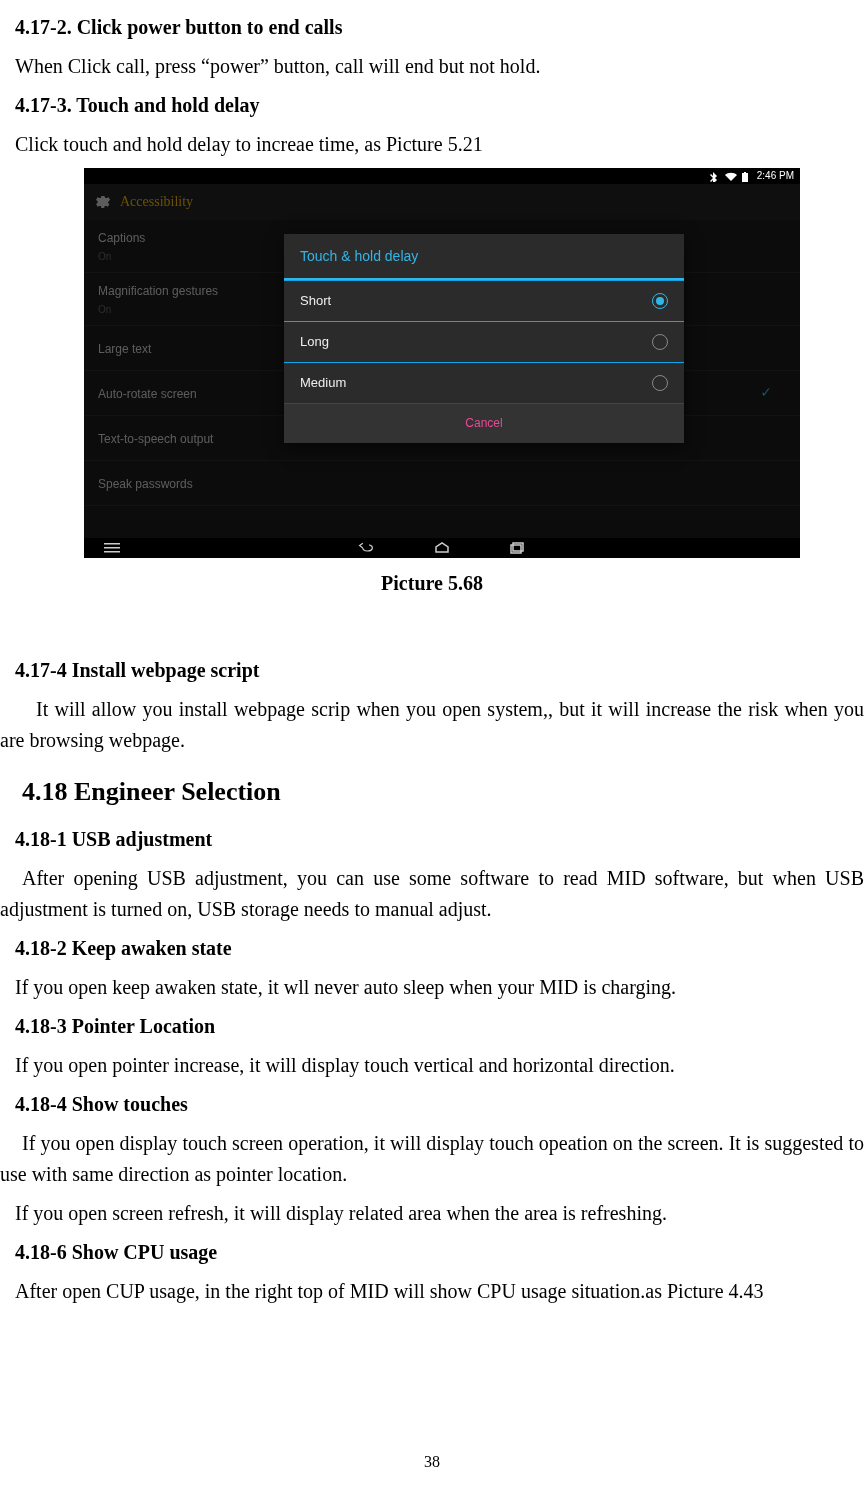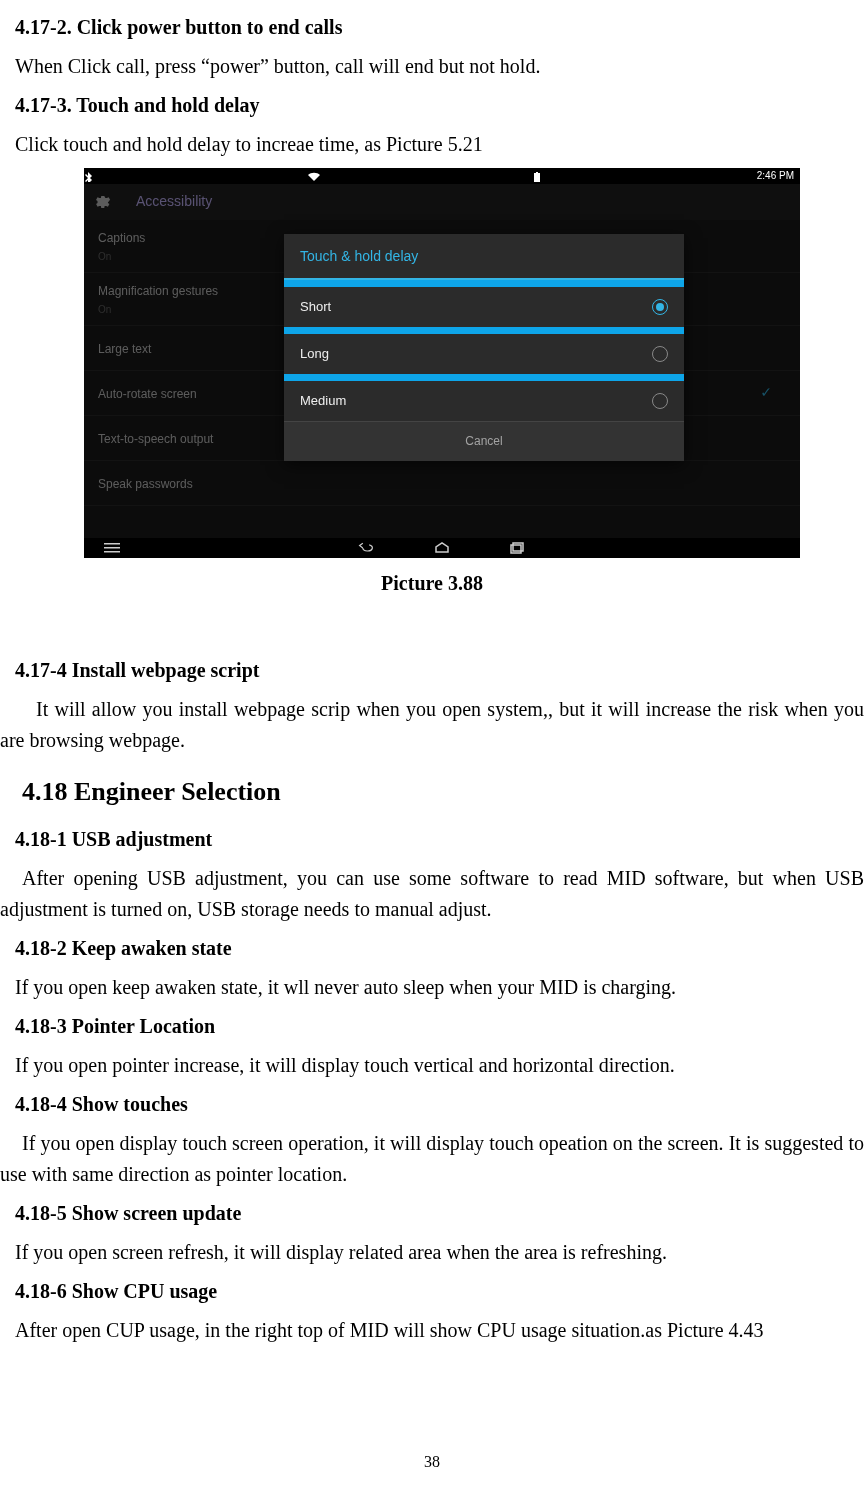--- a/index.html
+++ b/index.html
@@ -38,38 +38,39 @@
     overflow: hidden;
     font-size: 12px;
   }
   .statusbar {
     position: absolute;
     top: 0; left: 0; right: 0;
     height: 16px;
     background: #000;
     color: #fff;
     display: flex;
-    justify-content: space-between;
+    justify-content: flex-end;
     align-items: center;
     gap: 6px;
     padding-right: 6px;
     font-size: 10px;
   }
   .sb-icon { width: 10px; height: 10px; display: inline-block; }
   .actionbar {
     position: absolute;
     top: 16px; left: 0; right: 0;
     height: 36px;
     background: #222;
     display: flex;
     align-items: center;
-    gap: 24px;
+    gap: 8px;
     padding-left: 8px;
-    color: #c4b5fd;
+    color: #eab308;
     font-size: 14px;
+    font-family: Liberation Serif, serif;
   }
   .gear {
     width: 20px; height: 20px;
     display: inline-flex; align-items:center; justify-content:center;
   }
   .settings-list {
     position: absolute;
     top: 52px; left: 0; right: 0; bottom: 20px;
     background: #1b1b1b;
     overflow: hidden;
@@ -128,21 +129,21 @@
     color: #33b5e5;
     padding: 12px 16px 10px 16px;
     border-bottom: 2px solid #33b5e5;
     font-size: 14px;
   }
   .dlg-item {
     display: flex;
     align-items: center;
     justify-content: space-between;
     padding: 10px 16px;
-    border-top: 7px solid #0ea5e9;
+    border-top: 1px solid #0ea5e9;
   }
   .dlg-item:first-of-type { border-top: none; }
   .radio {
     width: 14px; height: 14px;
     border-radius: 50%;
     border: 1px solid #888;
     position: relative;
   }
   .radio.sel {
     border-color: #33b5e5;
@@ -152,21 +153,21 @@
     position: absolute;
     left: 3px; top: 3px;
     width: 8px; height: 8px;
     border-radius: 50%;
     background: #33b5e5;
   }
   .dlg-cancel {
     text-align: center;
     padding: 10px 8px;
     border-top: 1px solid #444;
-    color: #a3a3a3;
+    color: #ec4899;
     font-size: 12px;
     background: #333;
   }
 </style>
 </head>
 <body>
 
 <div class="page">
 
   <div class="para bold">4.17-2. Click power button to end calls</div>
@@ -273,41 +274,40 @@
       </span>
       <span class="nav-icon">
         <svg viewBox="0 0 16 12" width="16" height="12">
             <rect x="3" y="1" width="10" height="8" fill="none" stroke="#ccc" stroke-width="1.5"></rect>
             <rect x="1" y="3" width="10" height="8" fill="none" stroke="#ccc" stroke-width="1.5"></rect>
           </svg>
       </span>
     </div>
   </div>
 
-  <div class="caption">Picture 3.88</div>
+  <div class="caption">Picture 5.68</div>
 
   <div style="height:24px"></div>
 
   <div class="para bold">4.17-4 Install webpage script</div>
   <div class="para-noindent" style="text-indent:36px">It will allow you install webpage scrip when you open system,, but it will increase the risk when you are browsing webpage.</div>
 
   <div class="h2">4.18 Engineer Selection</div>
 
   <div class="para bold">4.18-1 USB adjustment</div>
   <div class="para-noindent" style="text-indent:22px">After opening USB adjustment, you can use some software to read MID software, but when USB adjustment is turned on, USB storage needs to manual adjust.</div>
 
   <div class="para bold">4.18-2 Keep awaken state</div>
   <div class="para">If you open keep awaken state, it wll never auto sleep when your MID is charging.</div>
 
   <div class="para bold">4.18-3 Pointer Location</div>
   <div class="para">If you open pointer increase, it will display touch vertical and horizontal direction.</div>
 
   <div class="para bold">4.18-4 Show touches</div>
   <div class="para-noindent" style="text-indent:22px">If you open display touch screen operation, it will display touch opeation on the screen. It is suggested to use with same direction as pointer location.</div>
 
-  <div class="para bold">4.18-5 Show screen update</div>
   <div class="para">If you open screen refresh, it will display related area when the area is refreshing.</div>
 
   <div class="para bold">4.18-6 Show CPU usage</div>
   <div class="para">After open CUP usage, in the right top of MID will show CPU usage situation.as Picture 4.43</div>
 
   <div class="pagenum">38</div>
 </div>
 
 </body></html>

